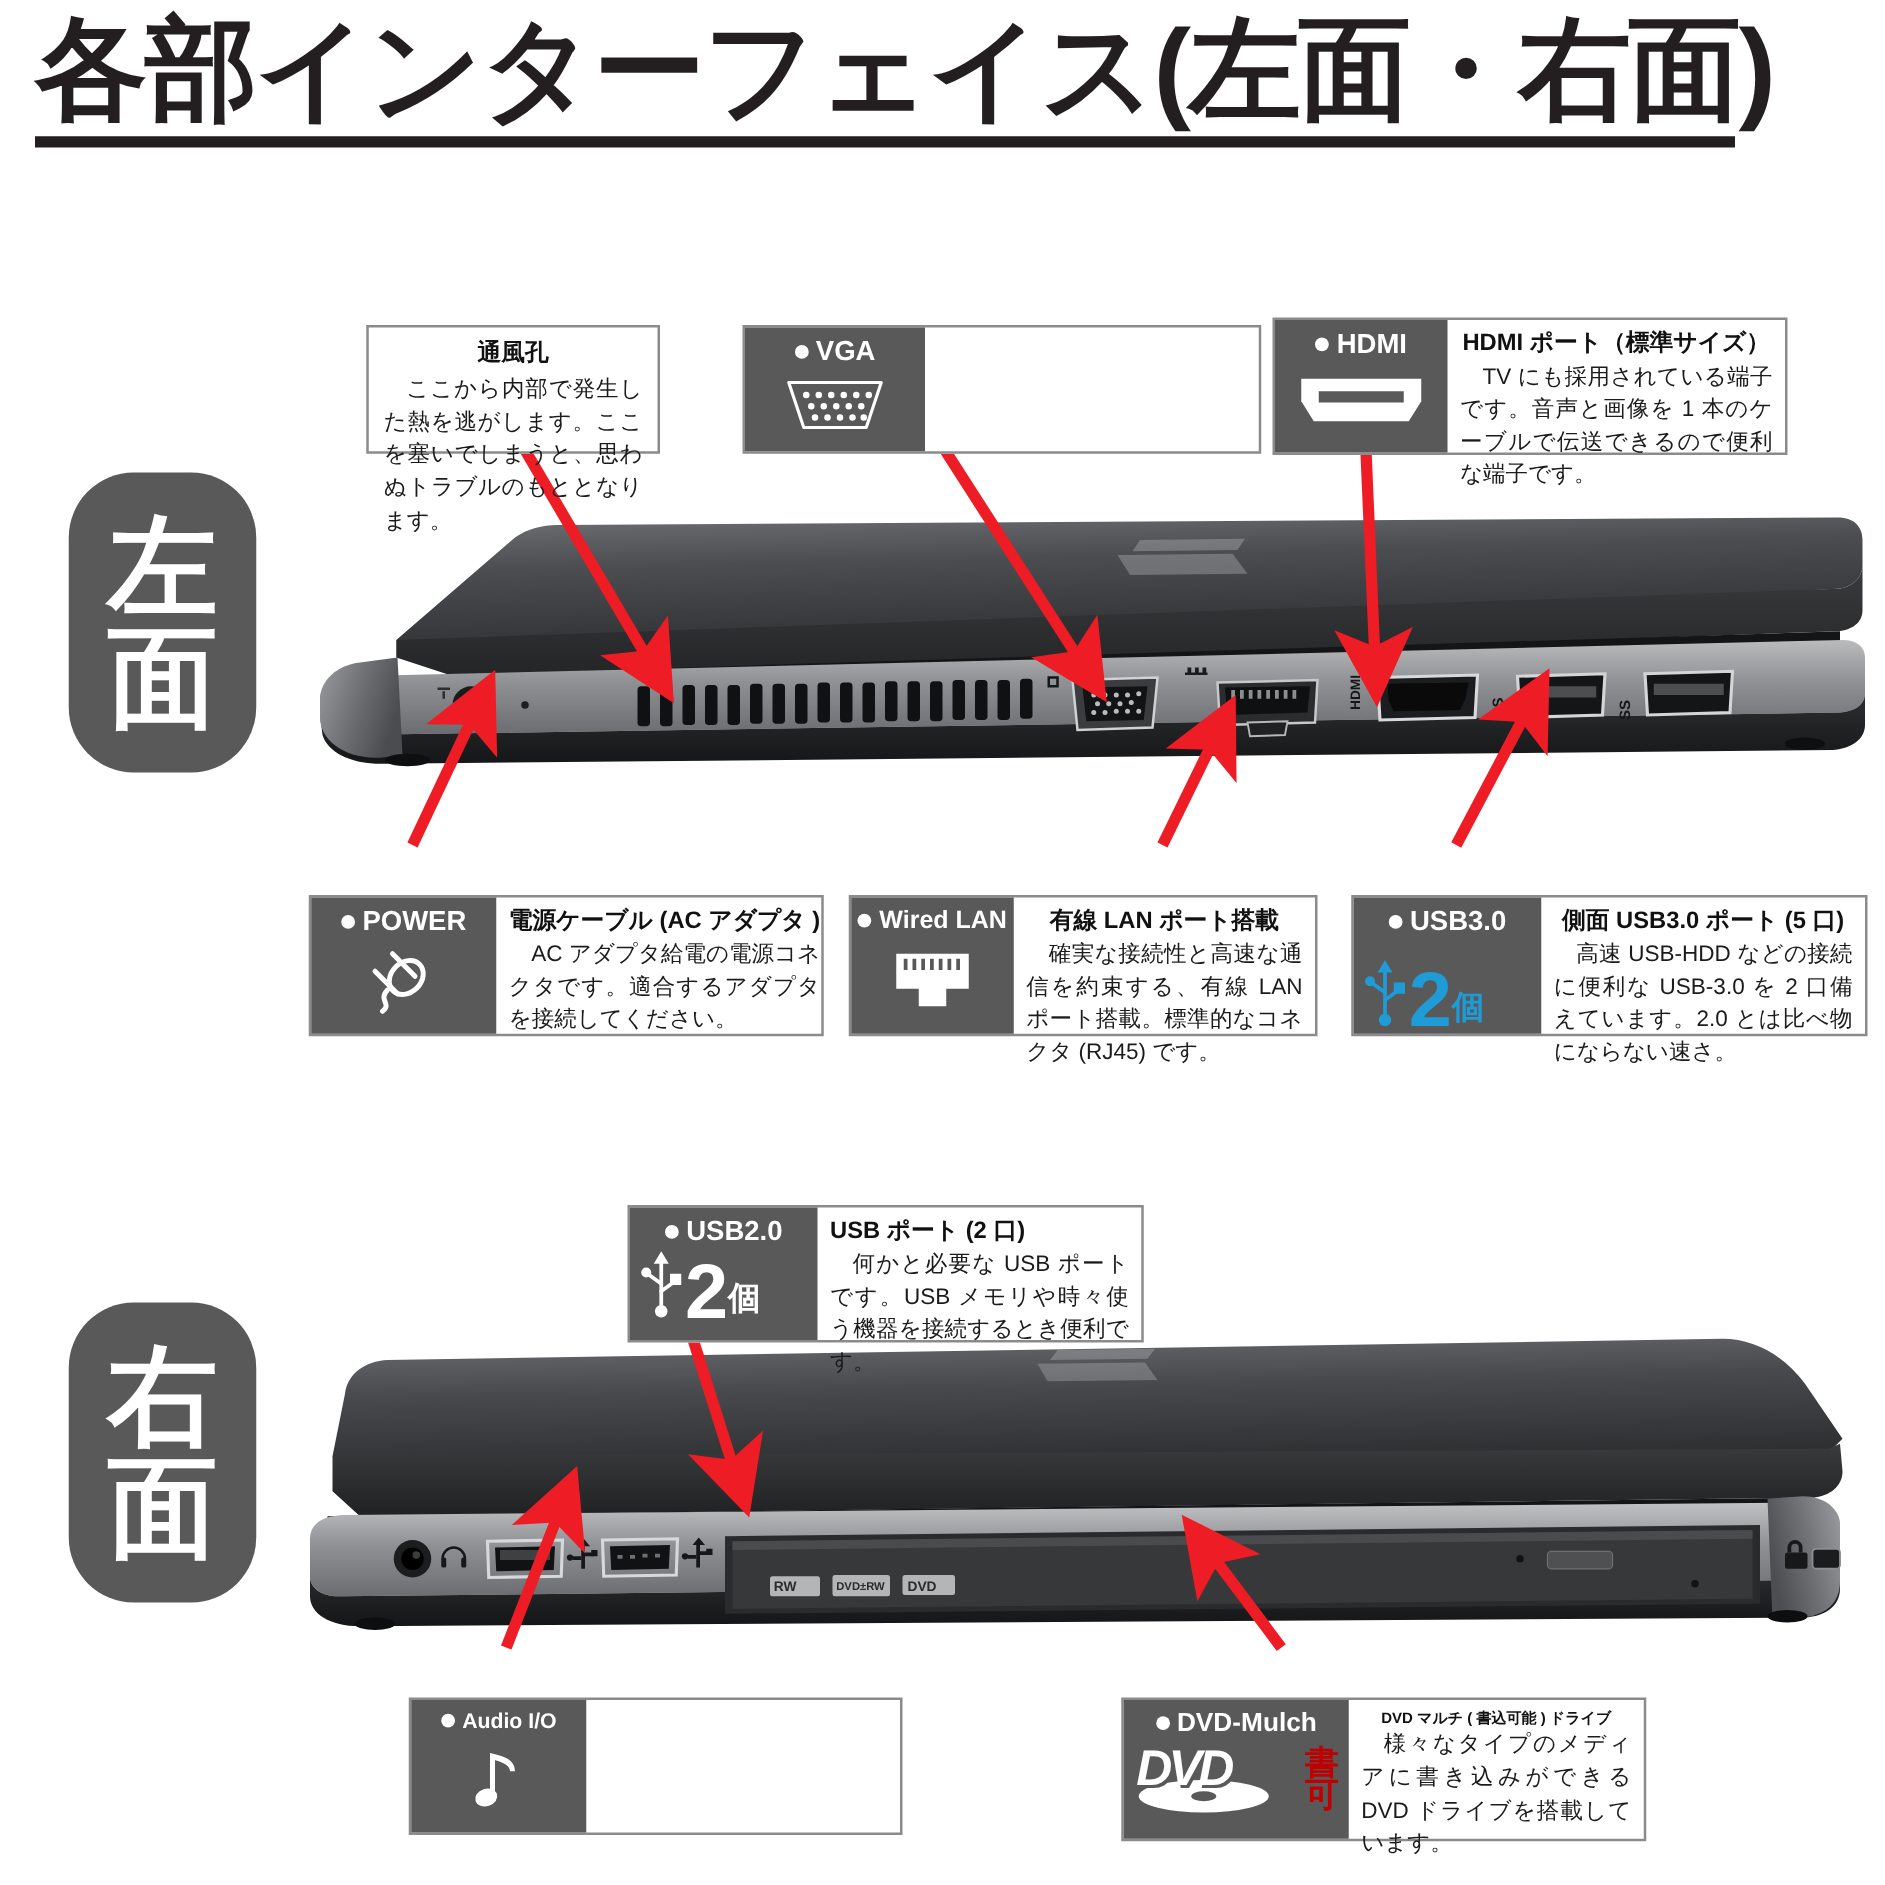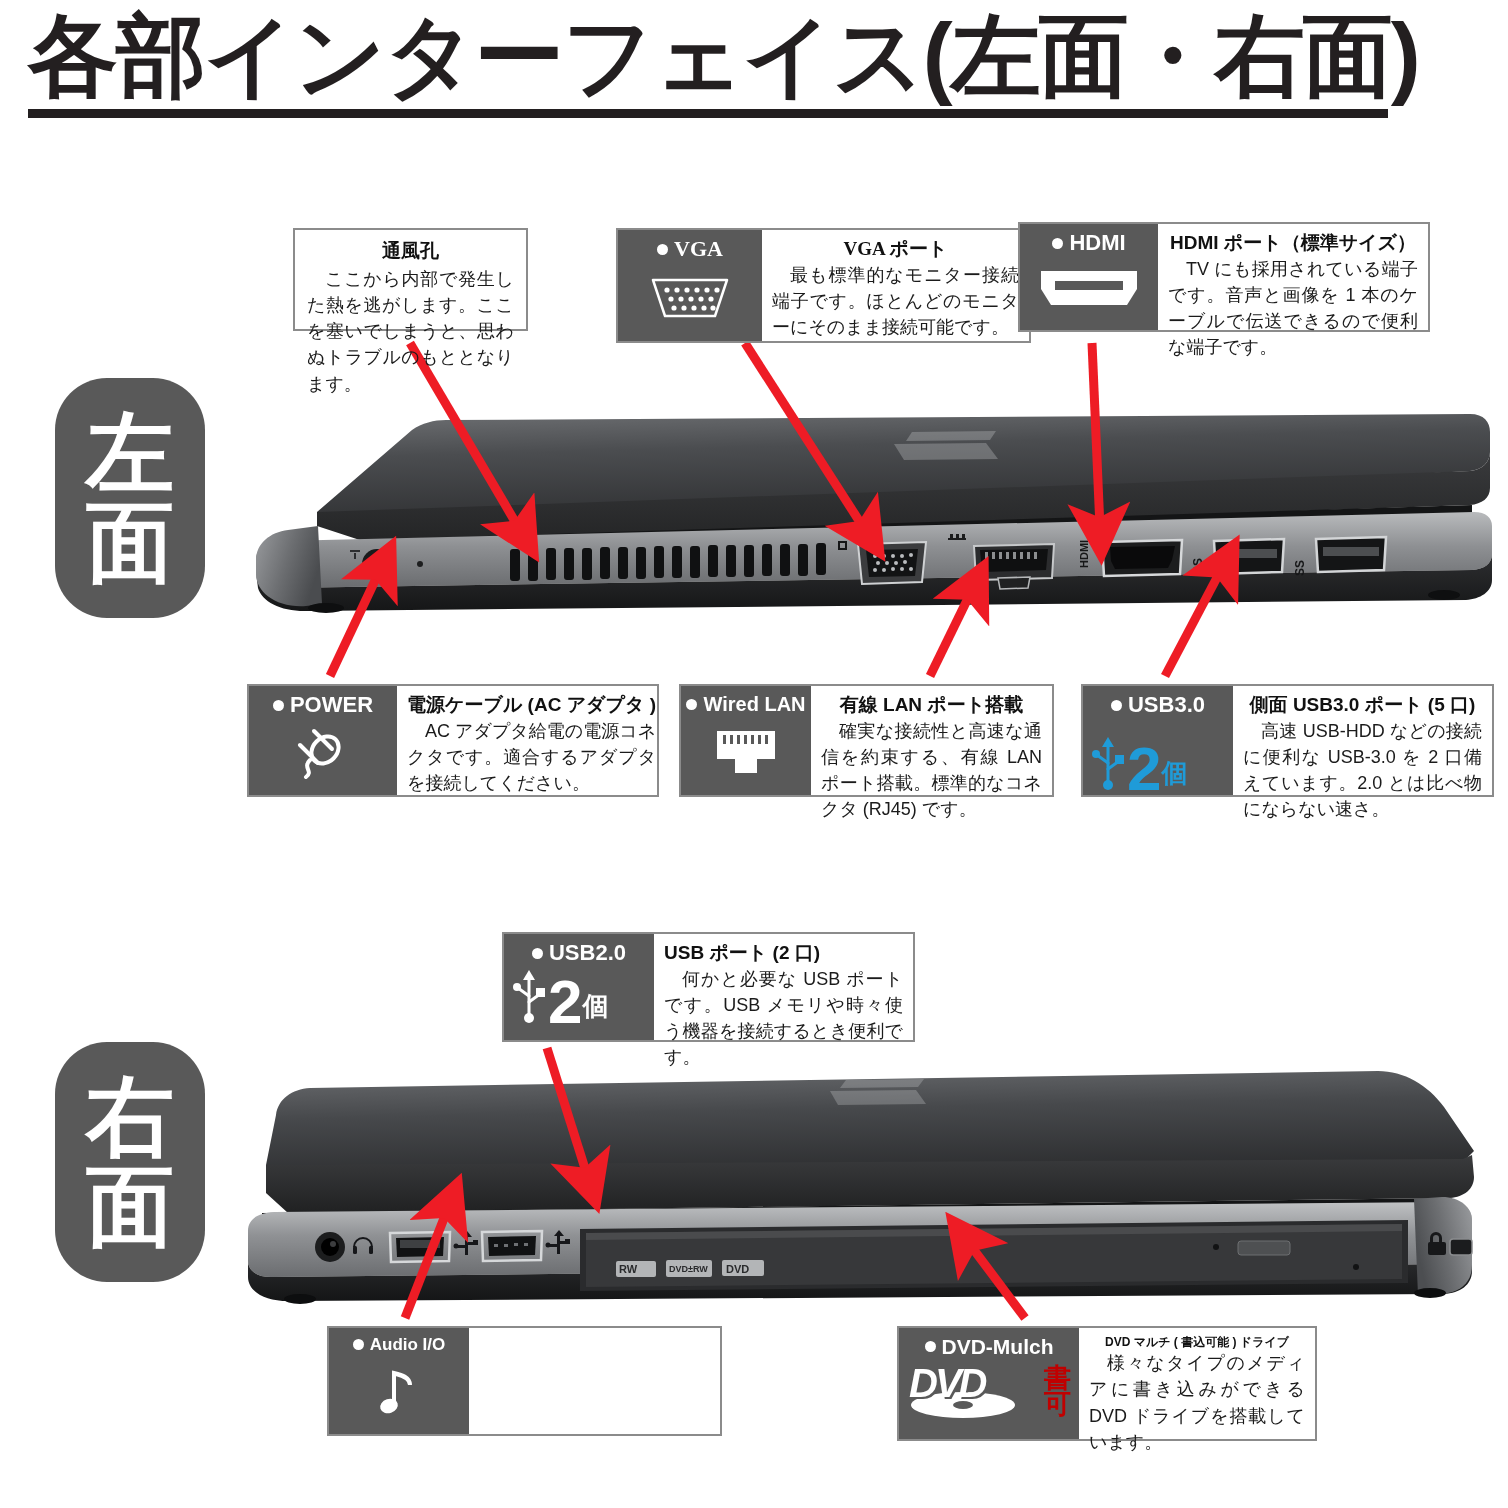--- a/index.html
+++ b/index.html
@@ -27,20 +27,21 @@
   }
   .side-pill span{
     color:#ffffff;font-size:88px;font-weight:700;line-height:1.02;display:block;
   }
 
   
   .callout{
     background:#ffffff;border:2px solid #8b8b8b;box-sizing:border-box;
     display:flex;flex-direction:row;align-items:stretch;
     box-shadow:0 0 0 0 rgba(0,0,0,0);
+    margin-top:32px;
   }
   .callout.noicon{display:block;}
   .badge{
     background:#595959;color:#ffffff;flex:0 0 auto;
     display:flex;flex-direction:column;align-items:center;justify-content:flex-start;
     padding:8px 6px 6px 6px;box-sizing:border-box;position:relative;
   }
   .badge-label{
     font-size:22px;font-weight:700;letter-spacing:0px;white-space:nowrap;
     display:flex;align-items:center;gap:6px;line-height:1;
@@ -381,21 +382,21 @@
   </g>
 </svg>
 
 <div class="abs callout noicon" style="left:293px;top:228px;width:235px;height:103px;">
   <div class="plain-inner">
     <div class="c-title">通風孔</div>
     <div class="c-body">ここから内部で発生した熱を逃がします。ここを塞いでしまうと、思わぬトラブルのもととなります。</div>
   </div>
 </div>
 
-<div class="abs callout" style="left:616px;top:228px;width:415px;height:115px;font-family:Liberation Serif, serif;">
+<div class="abs callout" style="left:594px;top:228px;width:415px;height:103px;">
   <div class="badge" style="width:144px;">
     <div class="badge-label">
       <span class="dot"></span>
       <span>VGA</span>
     </div>
     <div class="badge-art">
       <svg width="86" height="48" viewBox="0 0 86 48" xmlns="http://www.w3.org/2000/svg">
         <path d="M6,6 L80,6 L68,42 L18,42 Z" fill="none" stroke="#ffffff" stroke-width="2.5" stroke-linejoin="round"></path>
         <g fill="#ffffff">
           <circle cx="20" cy="16" r="2.6"></circle>
@@ -411,24 +412,20 @@
             <circle cx="64" cy="25" r="2.6"></circle>
           <circle cx="27" cy="34" r="2.6"></circle>
             <circle cx="37" cy="34" r="2.6"></circle>
             <circle cx="47" cy="34" r="2.6"></circle>
           <circle cx="57" cy="34" r="2.6"></circle>
             <circle cx="66" cy="34" r="2.6"></circle>
         </g>
       </svg>
     </div>
   </div>
-  <div class="txtcol">
-    <div class="c-title">VGA ポート</div>
-    <div class="c-body">最も標準的なモニター接続端子です。ほとんどのモニターにそのまま接続可能です。</div>
-  </div>
 </div>
 
 <div class="abs callout" style="left:1018px;top:222px;width:412px;height:110px;">
   <div class="badge" style="width:138px;">
     <div class="badge-label">
       <span class="dot"></span>
       <span>HDMI</span>
     </div>
     <div class="badge-art">
       <svg width="104" height="44" viewBox="0 0 104 44" xmlns="http://www.w3.org/2000/svg">

